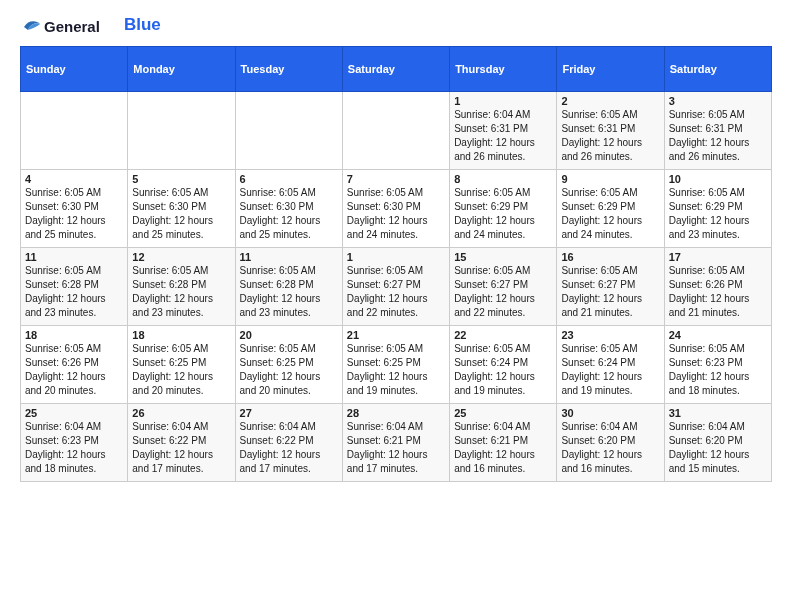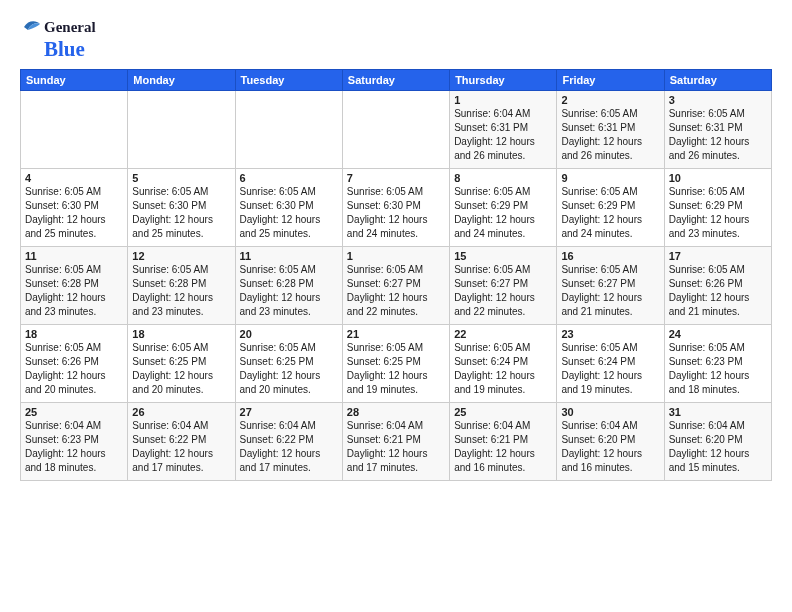--- a/index.html
+++ b/index.html
@@ -42,21 +42,21 @@
     table {
       width: 100%;
       border-collapse: collapse;
       table-layout: fixed;
     }
     thead th {
       background-color: #2563eb;
       color: #fff;
       font-size: 11px;
       font-weight: bold;
-      padding: 4px 5px;
+      padding: 16px 5px;
       text-align: left;
       border: 1px solid #1a4fc4;
     }
     tbody td {
       border: 1px solid #ccc;
       vertical-align: top;
       padding: 3px 4px;
       font-size: 9.2px;
       color: #222;
       height: 78px;
@@ -79,29 +79,29 @@
     .empty-cell {
       background: #fff !important;
     }
   </style>
 </head>
 <body>
 
 <div class="page">
   <div class="header">
     <div class="logo">
-  <div style="display:flex;flex-direction:column;line-height:1.1;font-family:Liberation Serif, serif;">
+  <div style="display:flex;flex-direction:row;line-height:1.1;">
     <div style="display:flex;align-items:center;gap:2px;">
       <svg width="22" height="22" viewBox="0 0 22 22">
         <path d="M4 11 C8 4, 16 4, 20 8 C16 6, 10 8, 8 14 Z" fill="#2a6db5"></path>
         <path d="M8 14 C10 8, 16 6, 20 8 C18 10, 14 12, 8 14 Z" fill="#4a90d9"></path>
       </svg>
       <span style="font-size:15px;font-weight:bold;color:#1a1a2e;">General</span>
     </div>
-    <span style="font-size:21px;font-weight:bold;color:#2563eb;margin-left:24px;">Blue</span>
+    <span style="font-size:17px;font-weight:bold;color:#2563eb;margin-left:24px;">Blue</span>
   </div>
 </div>
     <div class="title-block">
       <div class="month-title"></div>
       <div class="subtitle"></div>
     </div>
   </div>
 
   <table>
     <thead>

